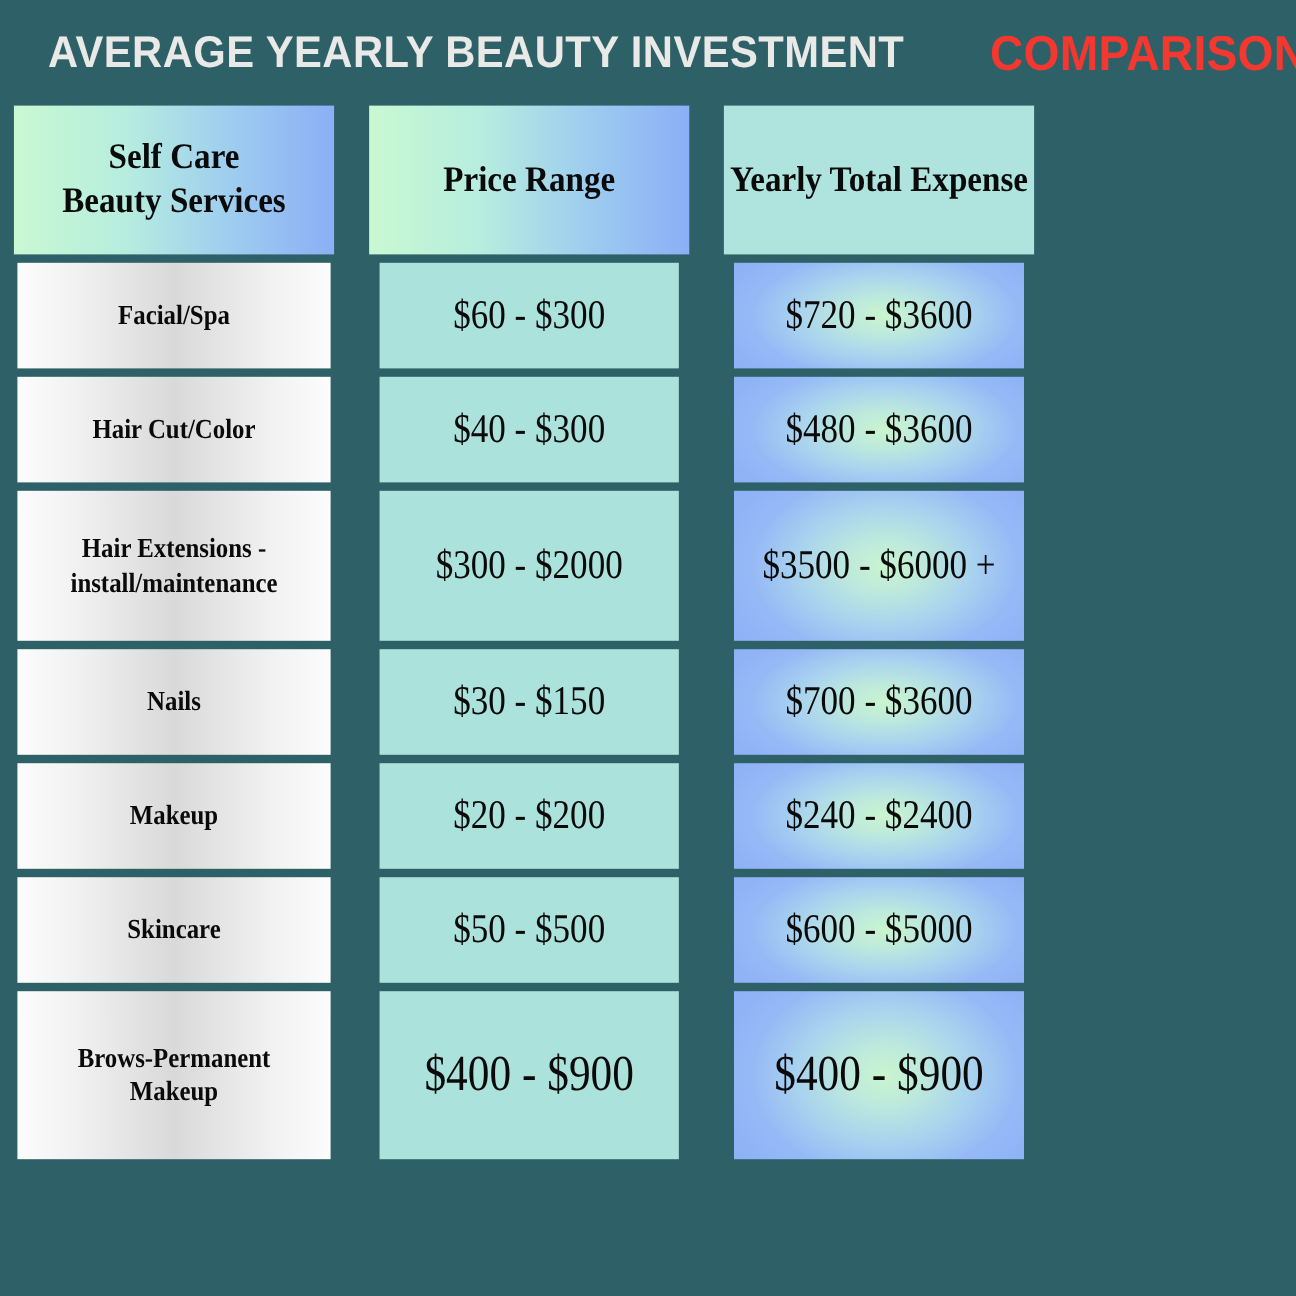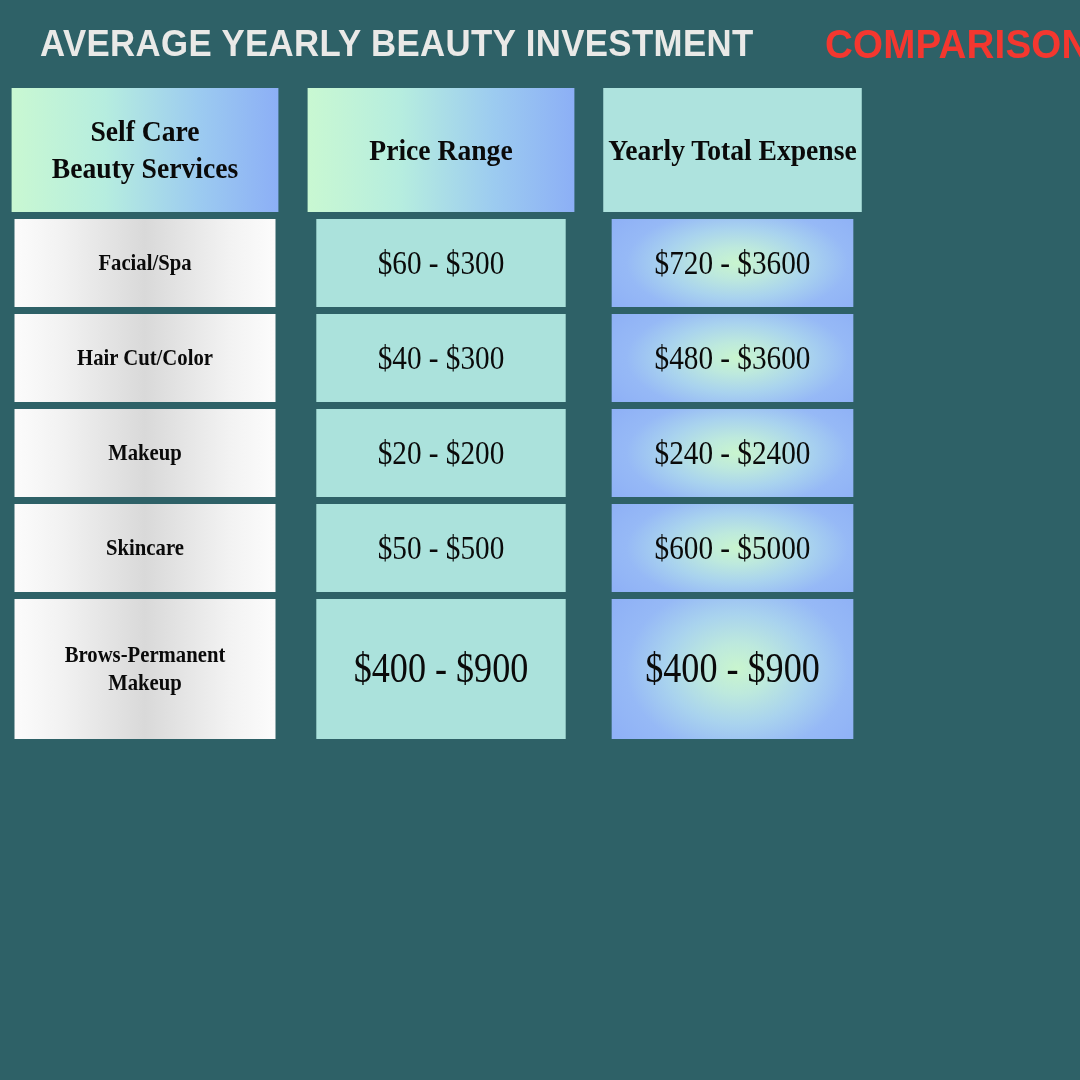--- a/index.html
+++ b/index.html
@@ -128,21 +128,32 @@
     <div class="cell c2">$60 - $300</div>
     <div class="cell c3">$720 - $3600</div>
   </div>
 
   <div class="row drow h-std">
     <div class="cell c1 multiline">Hair Cut/Color</div>
     <div class="cell c2">$40 - $300</div>
     <div class="cell c3">$480 - $3600</div>
   </div>
 
+  <div class="row drow h-tall">
+    <div class="cell c1 multiline">Hair Extensions -
+install/maintenance</div>
+    <div class="cell c2">$300 - $2000</div>
+    <div class="cell c3">$3500 - $6000 +</div>
+  </div>
 
+  <div class="row drow h-std">
+    <div class="cell c1 multiline">Nails</div>
+    <div class="cell c2">$30 - $150</div>
+    <div class="cell c3">$700 - $3600</div>
+  </div>
 
   <div class="row drow h-std">
     <div class="cell c1 multiline">Makeup</div>
     <div class="cell c2">$20 - $200</div>
     <div class="cell c3">$240 - $2400</div>
   </div>
 
   <div class="row drow h-std">
     <div class="cell c1 multiline">Skincare</div>
     <div class="cell c2">$50 - $500</div>

